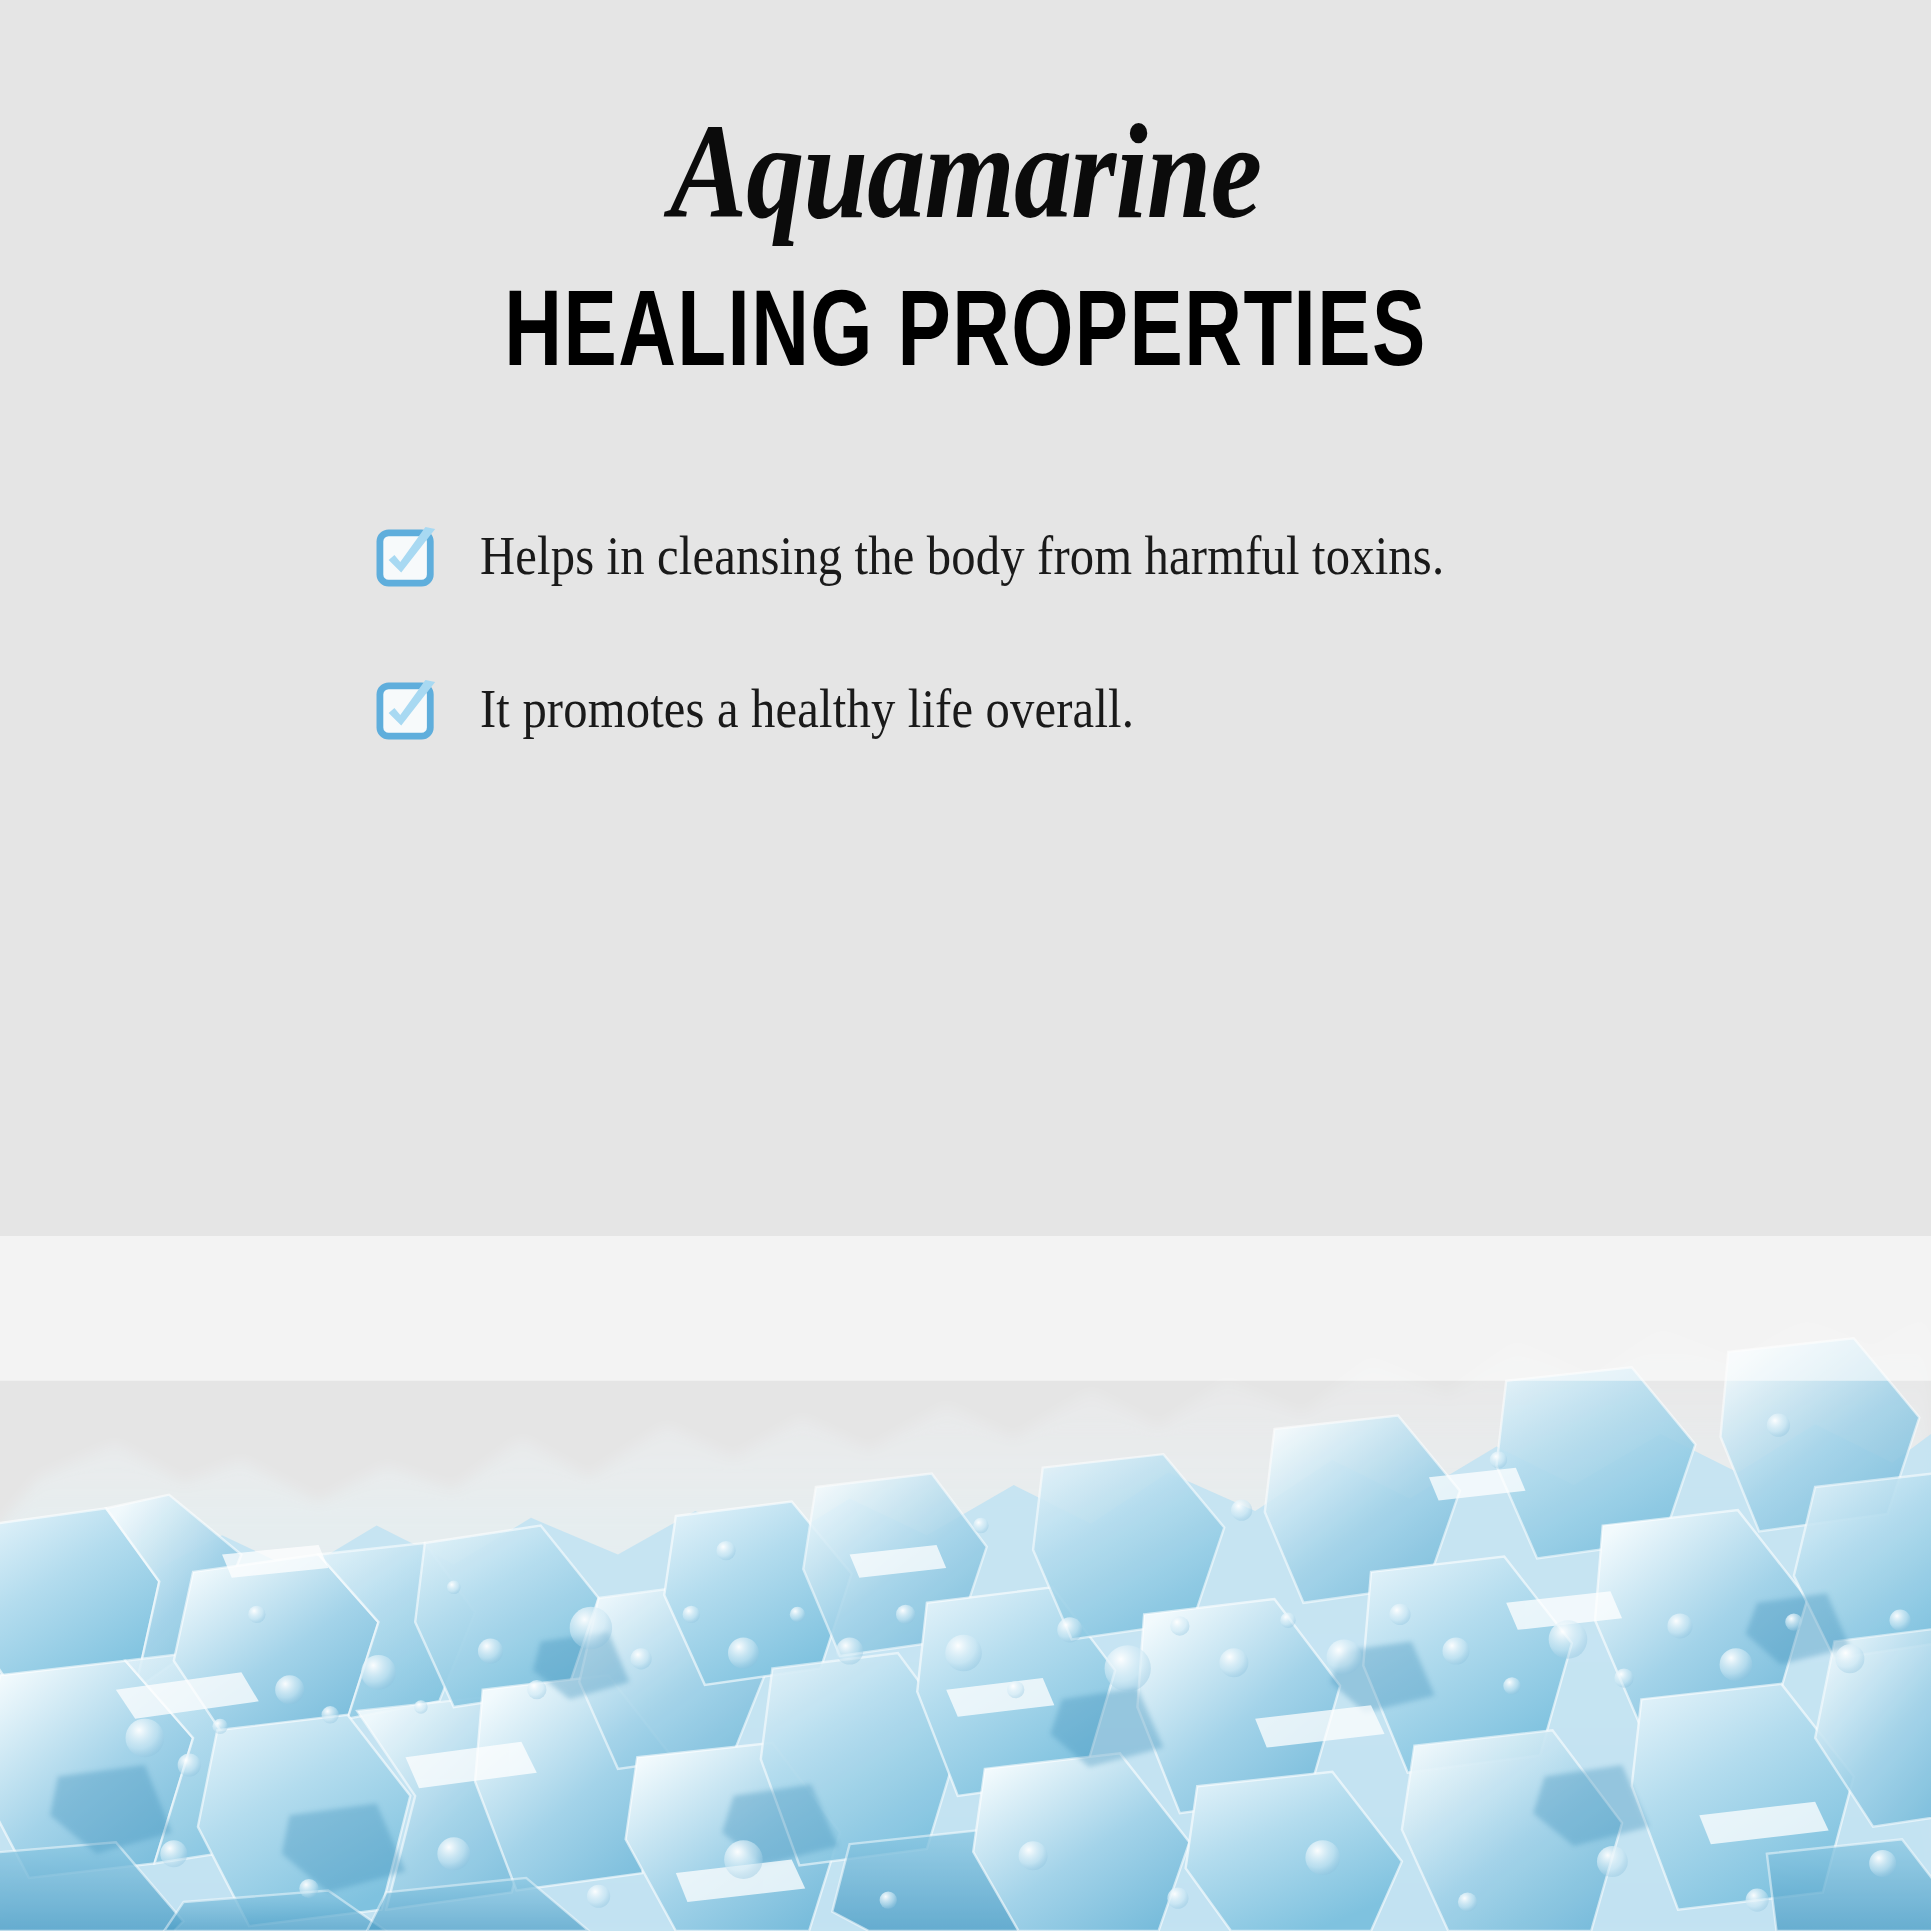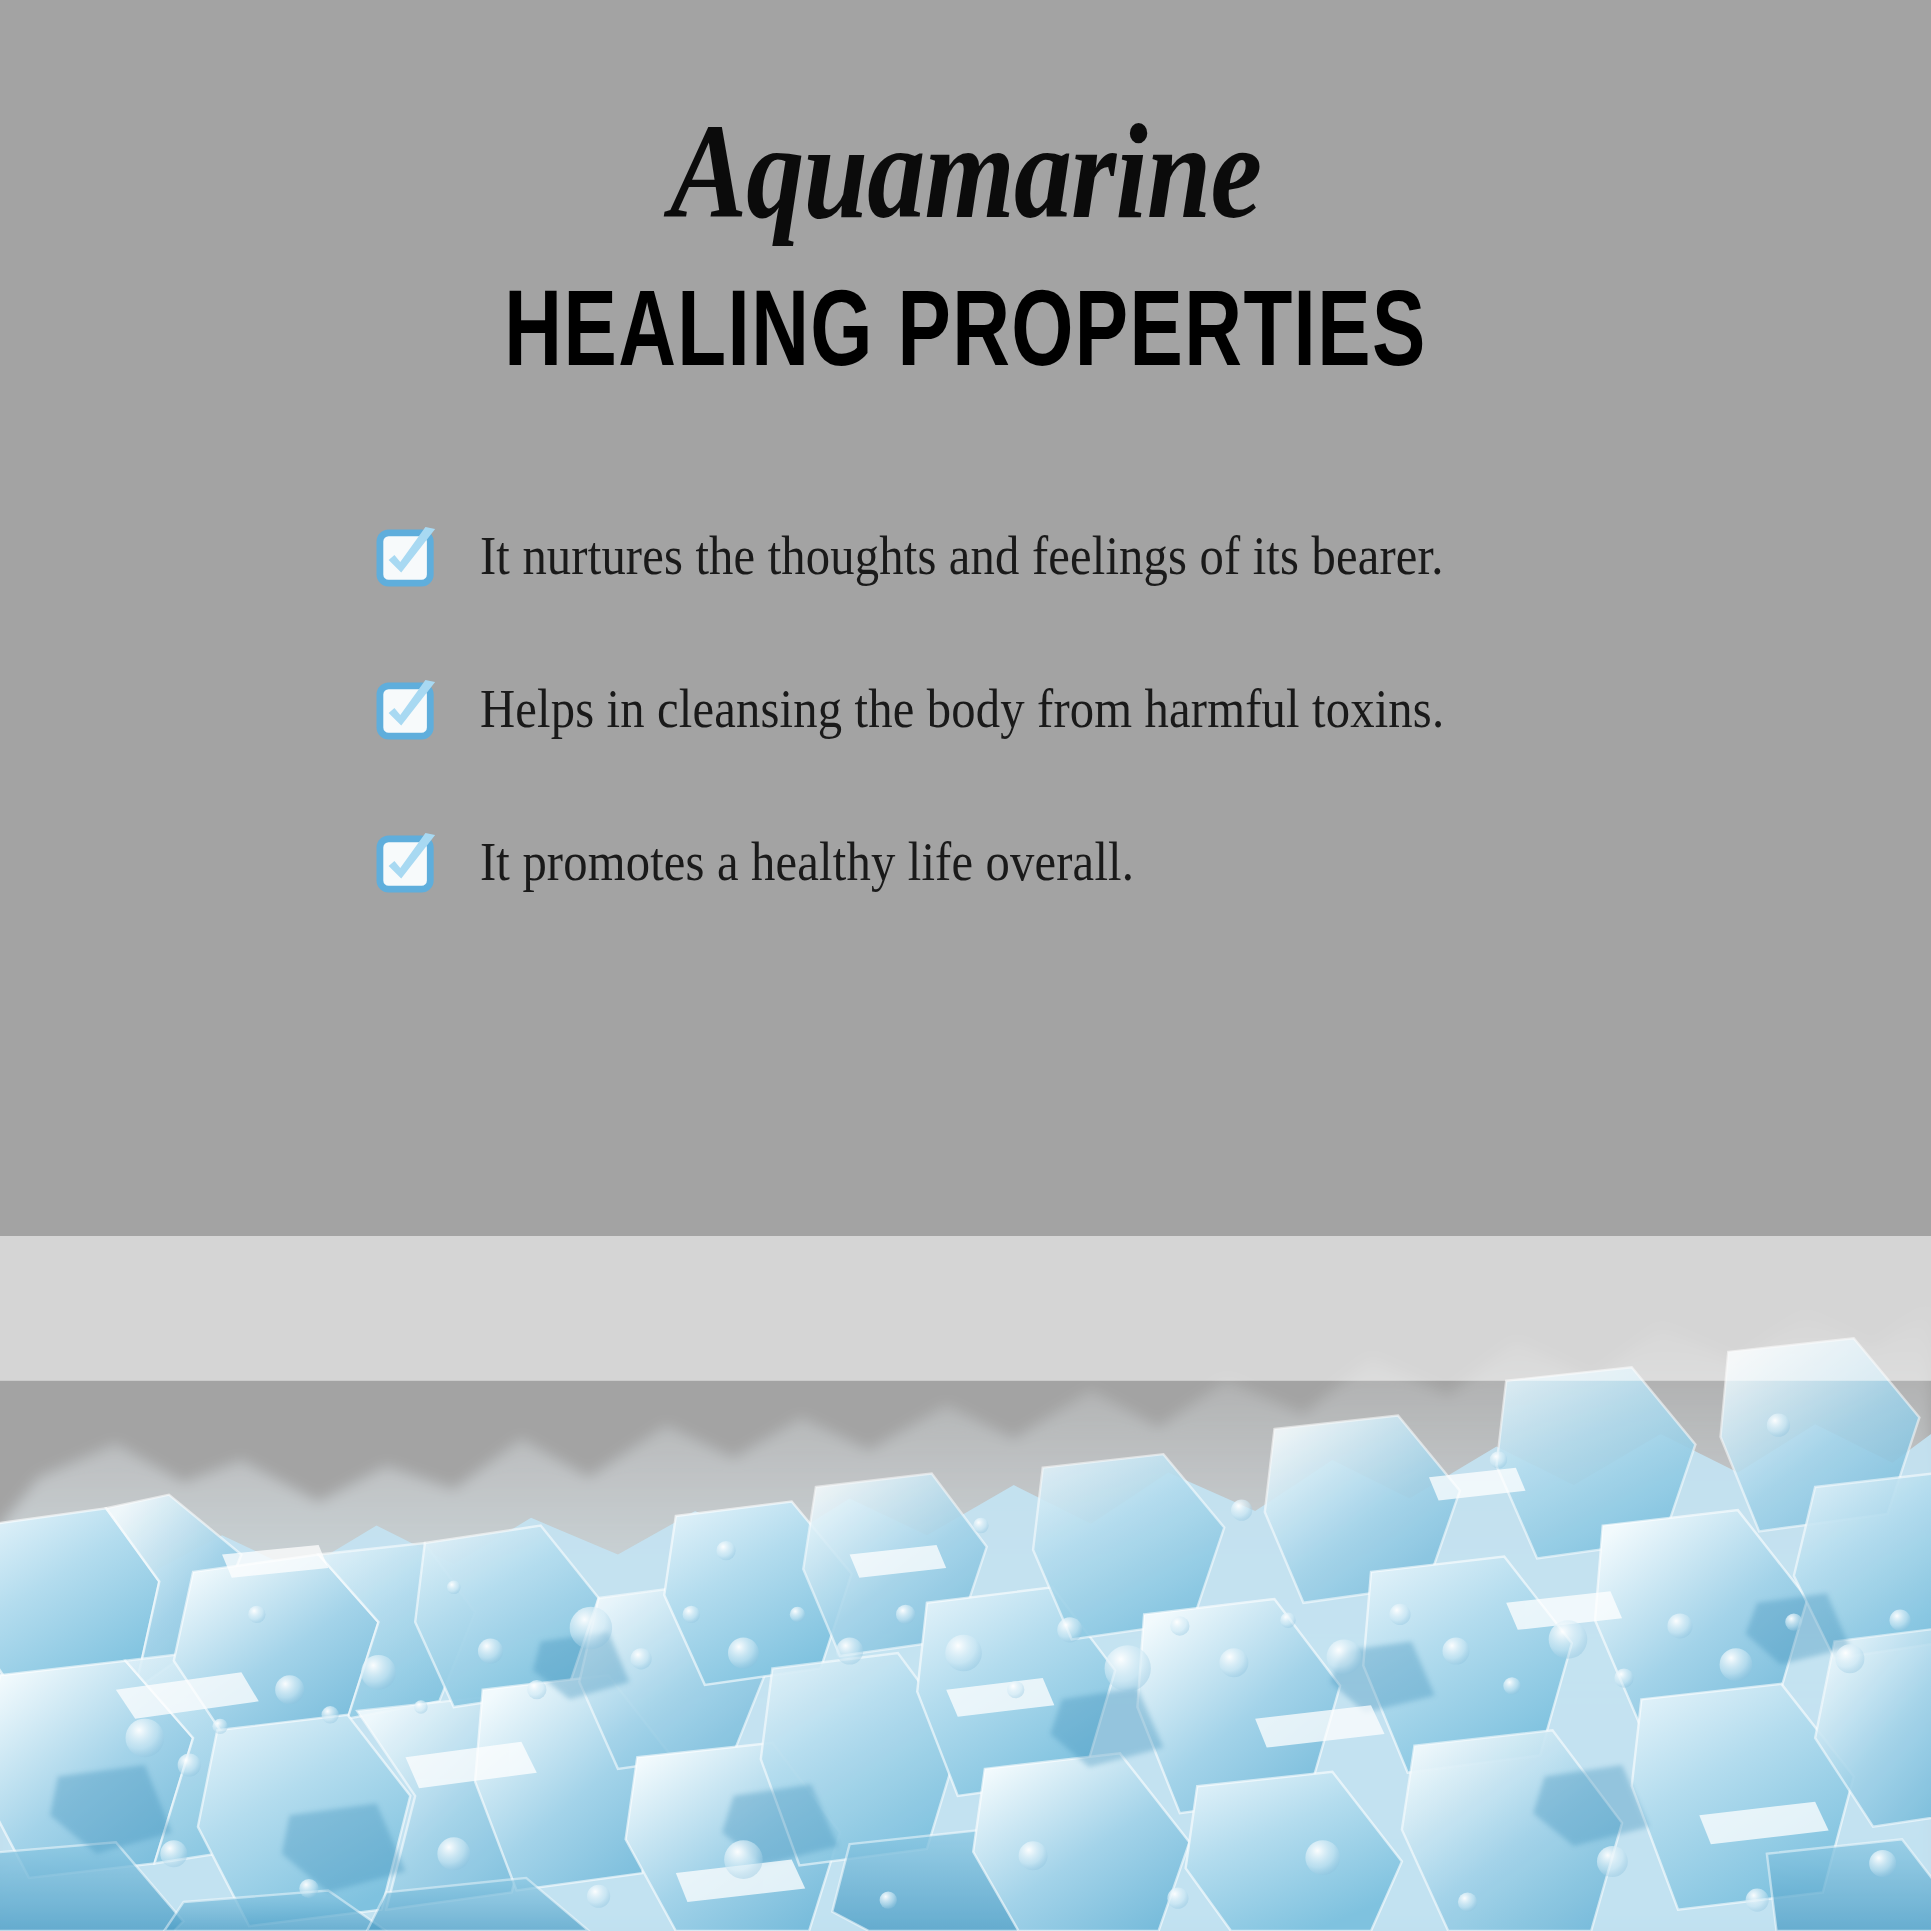--- a/index.html
+++ b/index.html
@@ -4,21 +4,21 @@
 <style>
   html, body {
     margin: 0;
     padding: 0;
     background: #ffffff;
   }
   #page {
     position: relative;
     width: 1931px;
     height: 1931px;
-    background: #a3a3a3;
+    background: #e5e5e5;
     overflow: hidden;
     font-family: "Liberation Serif", "DejaVu Serif", serif;
   }
 
   
   .header {
     position: absolute;
     top: 0;
     left: 0;
     width: 1931px;
@@ -99,29 +99,20 @@
 
 <div id="page">
 
   <div class="header">
     <h1 class="title">Aquamarine</h1>
     <h2 class="subtitle">HEALING PROPERTIES</h2>
   </div>
 
   <div class="list">
 
-    <div class="list-item">
-      <span class="checkbox-icon">
-        <svg viewBox="0 0 64 64">
-          <rect x="3" y="6" width="52" height="52" rx="9" ry="9" fill="#F7FAFB" stroke="#5FAEDC" stroke-width="7"></rect>
-          <path d="M12 34 L25 47 L60 2 L50 0 L24 36 L18 29 Z" fill="#A8D9F2"></path>
-        </svg>
-      </span>
-      <span class="item-text">It nurtures the thoughts and feelings of its bearer.</span>
-    </div>
 
 
 
     <div class="list-item">
       <span class="checkbox-icon">
         <svg viewBox="0 0 64 64">
           <rect x="3" y="6" width="52" height="52" rx="9" ry="9" fill="#F7FAFB" stroke="#5FAEDC" stroke-width="7"></rect>
           <path d="M12 34 L25 47 L60 2 L50 0 L24 36 L18 29 Z" fill="#A8D9F2"></path>
         </svg>
       </span>

